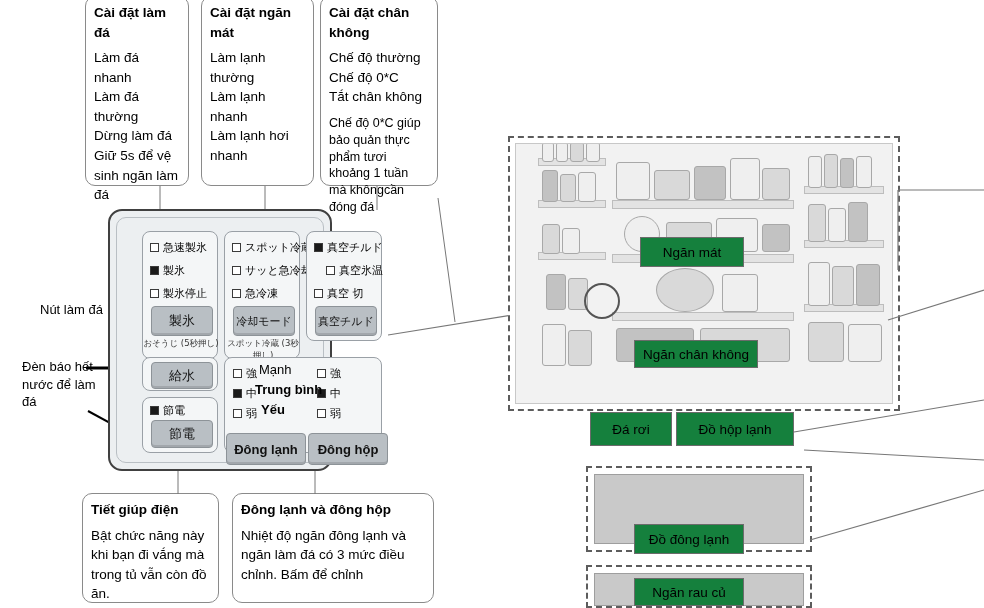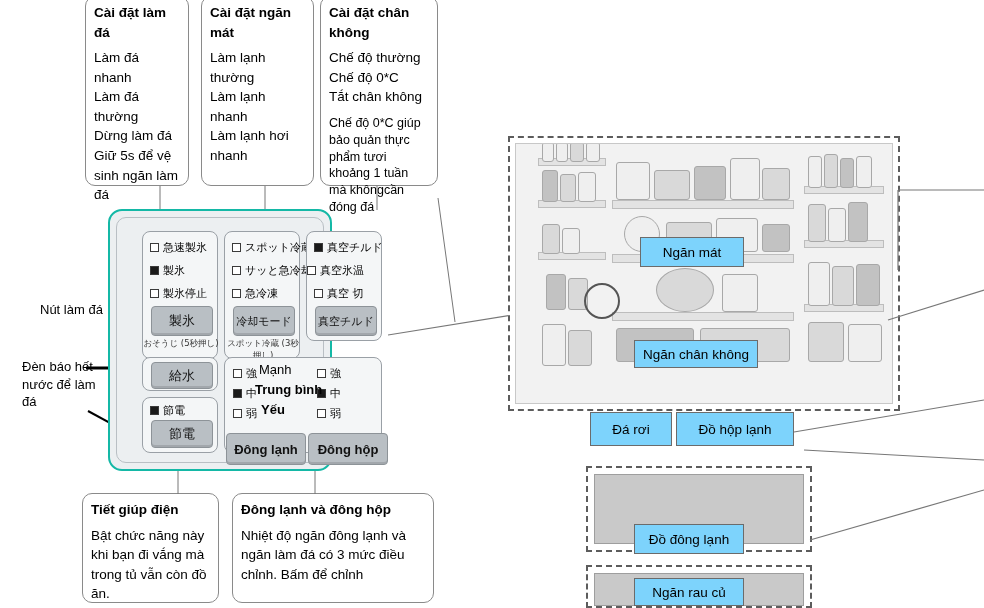--- a/index.html
+++ b/index.html
@@ -24,21 +24,21 @@
     line-height:1.45;
   }
   .callout .title{font-weight:bold;text-align:left;margin-bottom:6px;}
   .callout .line{white-space:normal;}
 
   
   .panel{
     position:absolute;
     left:108px;top:209px;width:224px;height:262px;
     background:#eceff1;
-    border:2px solid #14b8a6;
+    border:2px solid #404040;
     border-radius:14px;
     box-sizing:border-box;
   }
   .panel-inner{
     position:absolute;left:6px;top:6px;right:6px;bottom:6px;
     border:1px solid #b9bfc4;border-radius:10px;
   }
   .jp{font-family:"DejaVu Sans", sans-serif;}
   .opt{font-size:11px;display:flex;align-items:center;gap:4px;white-space:nowrap;}
   .sq{display:inline-block;width:7px;height:7px;border:1px solid #3a3a3a;background:#fff;}
@@ -78,21 +78,21 @@
   .freezer-inner{position:absolute;left:6px;top:6px;right:6px;bottom:6px;background:#c9c9c9;border:1px solid #9e9e9e;}
   .veg-box{
     position:absolute;left:586px;top:565px;width:226px;height:43px;
     border:2px dashed #5c5c5c;box-sizing:border-box;background:#fff;
   }
   .veg-inner{position:absolute;left:6px;top:6px;right:6px;bottom:0;background:#c9c9c9;border:1px solid #9e9e9e;}
 
   
   .labelbox{
     position:absolute;
-    background:#7dd3fc;
+    background:#15803d;
     border:1px solid #6b6b6b;
     font-size:13.5px;
     display:flex;align-items:center;justify-content:center;
     box-sizing:border-box;
     padding:2px 6px;
     white-space:nowrap;
   }
   .circ{position:absolute;border:2px solid #555;border-radius:50%;background:transparent;}
 
   .plaintext{position:absolute;font-size:13px;line-height:1.35;}
@@ -193,21 +193,21 @@
     </div>
     <div class="btn jp small" style="position:absolute;left:8px;top:74px;width:60px;height:28px;">冷却モード</div>
     <div class="subtxt jp" style="position:absolute;left:0;top:106px;width:76px;">スポット冷蔵 (3秒押し)</div>
   </div>
 
   <div class="group-box" style="left:196px;top:20px;width:76px;height:110px;">
     <div class="opt jp" style="position:absolute;left:7px;top:8px;">
       <span class="sq on"></span>
       <span>真空チルド</span>
     </div>
-    <div class="opt jp" style="position:absolute;left:0;top:31px;text-align:right;">
+    <div class="opt jp" style="position:absolute;left:19px;top:31px;text-align:right;">
       <span class="sq"></span>
       <span>真空氷温</span>
     </div>
     <div class="opt jp" style="position:absolute;left:7px;top:54px;">
       <span class="sq"></span>
       <span>真空 切</span>
     </div>
     <div class="btn jp small" style="position:absolute;left:8px;top:74px;width:60px;height:28px;">真空チルド</div>
   </div>
 

